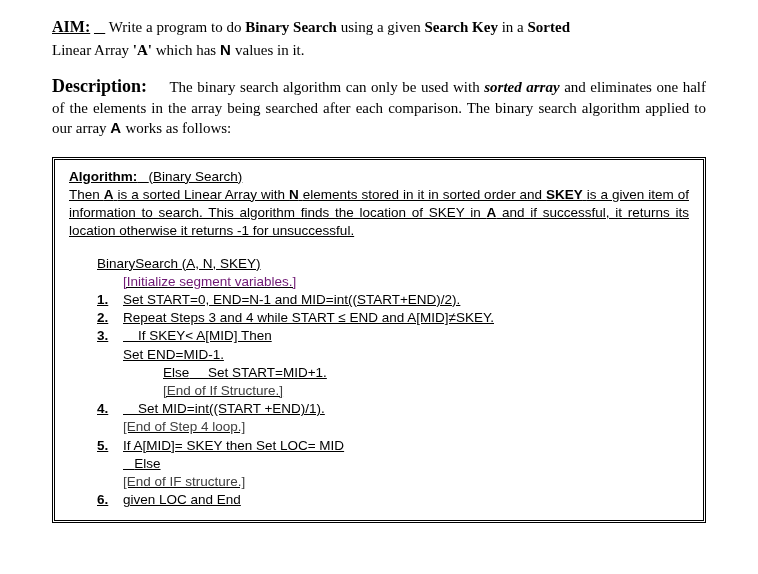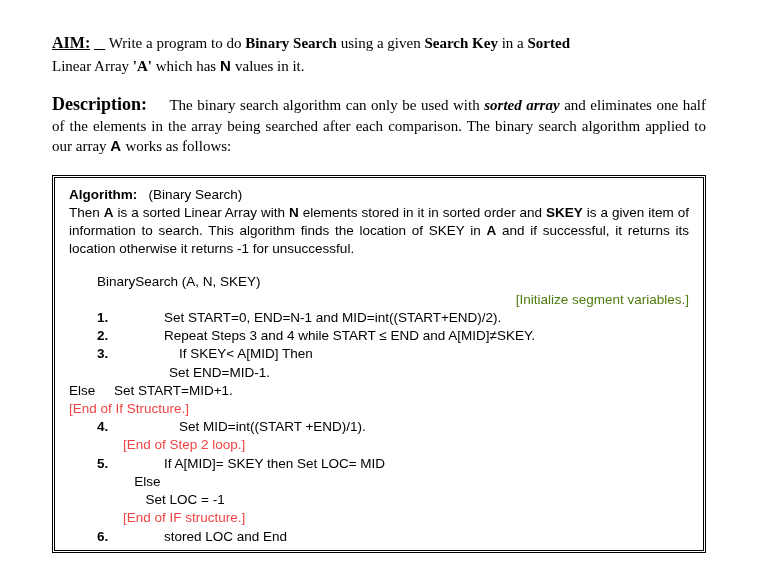--- a/index.html
+++ b/index.html
@@ -18,43 +18,44 @@
     font-weight: bold;
     text-decoration: underline;
     font-size: 16px;
   }
   .underline { text-decoration: underline; }
   .desc-label {
     font-weight: bold;
     font-size: 18px;
   }
   .desc-block { margin-top: 14px; }
-  .justify { text-align: justify; margin-top: 16px; }
+  .justify { text-align: justify; }
   .bold { font-weight: bold; }
   .italic { font-style: italic; }
   .sans-heavy { font-family: Arial, sans-serif; font-weight: 900; letter-spacing: 0.5px; }
 
   .algo-outer {
     margin-top: 18px;
     border: 3px double #000;
-    padding: 8px 14px 4px 14px;
+    padding: 8px 14px 10px 14px;
     font-family: Verdana, Arial, sans-serif;
     font-size: 13.5px;
     line-height: 1.35;
+    text-decoration: underline;
   }
   .algo-intro { text-align: justify; }
   .algo-fn { margin-left: 28px; margin-top: 14px; }
-  .algo-comment { color: #4d7c0f; margin-left: 54px; text-align: right; }
+  .algo-comment { color: #701a75; margin-left: 54px; }
   .algo-step-row { display: flex; margin-left: 28px; }
   .algo-num { font-weight: bold; width: 26px; flex-shrink: 0; }
-  .algo-body { flex: 1; margin-left: 41px; }
+  .algo-body { flex: 1; }
   .ind1 { margin-left: 54px; }
-  .ind2 { }
-  .ind-set { margin-left: 100px; }
-  .blue { color: #ef4444; }
+  .ind2 { margin-left: 94px; }
+  .ind-set { margin-left: 54px; }
+  .blue { color: #404040; }
 </style>
 </head>
 <body>
 
 <div class="aim-line justify">
   <span class="aim-label">AIM:</span>
   <span class="underline">&nbsp;&nbsp;&nbsp;</span>
   <span>Write a program to do </span>
   <span class="bold">Binary  Search</span>
   <span>  using  a given </span>
@@ -118,31 +119,28 @@
     &nbsp;&nbsp;&nbsp;&nbsp;<span>Set START=MID+1.</span>
   </div>
   <div class="ind2 blue">[End of If Structure.]</div>
 
   <div class="algo-step-row">
     <div class="algo-num">4.</div>
     <div class="algo-body">
       &nbsp;&nbsp;&nbsp;&nbsp;<span>Set MID=int((START +END)/1).</span>
     </div>
   </div>
-  <div class="ind1 blue">[End of Step 2 loop.]</div>
+  <div class="ind1 blue">[End of Step 4 loop.]</div>
 
   <div class="algo-step-row">
     <div class="algo-num">5.</div>
     <div class="algo-body">If  A[MID]= SKEY then   Set LOC= MID</div>
   </div>
   <div class="ind1">
     &nbsp;&nbsp;&nbsp;<span>Else</span>
   </div>
-  <div class="ind1">
-    &nbsp;&nbsp;&nbsp;&nbsp;&nbsp;&nbsp;<span>Set LOC = -1</span>
-  </div>
   <div class="ind1 blue">[End of IF structure.]</div>
 
   <div class="algo-step-row">
     <div class="algo-num">6.</div>
-    <div class="algo-body">stored LOC and End</div>
+    <div class="algo-body">given LOC and End</div>
   </div>
 </div>
 
 </body></html>

